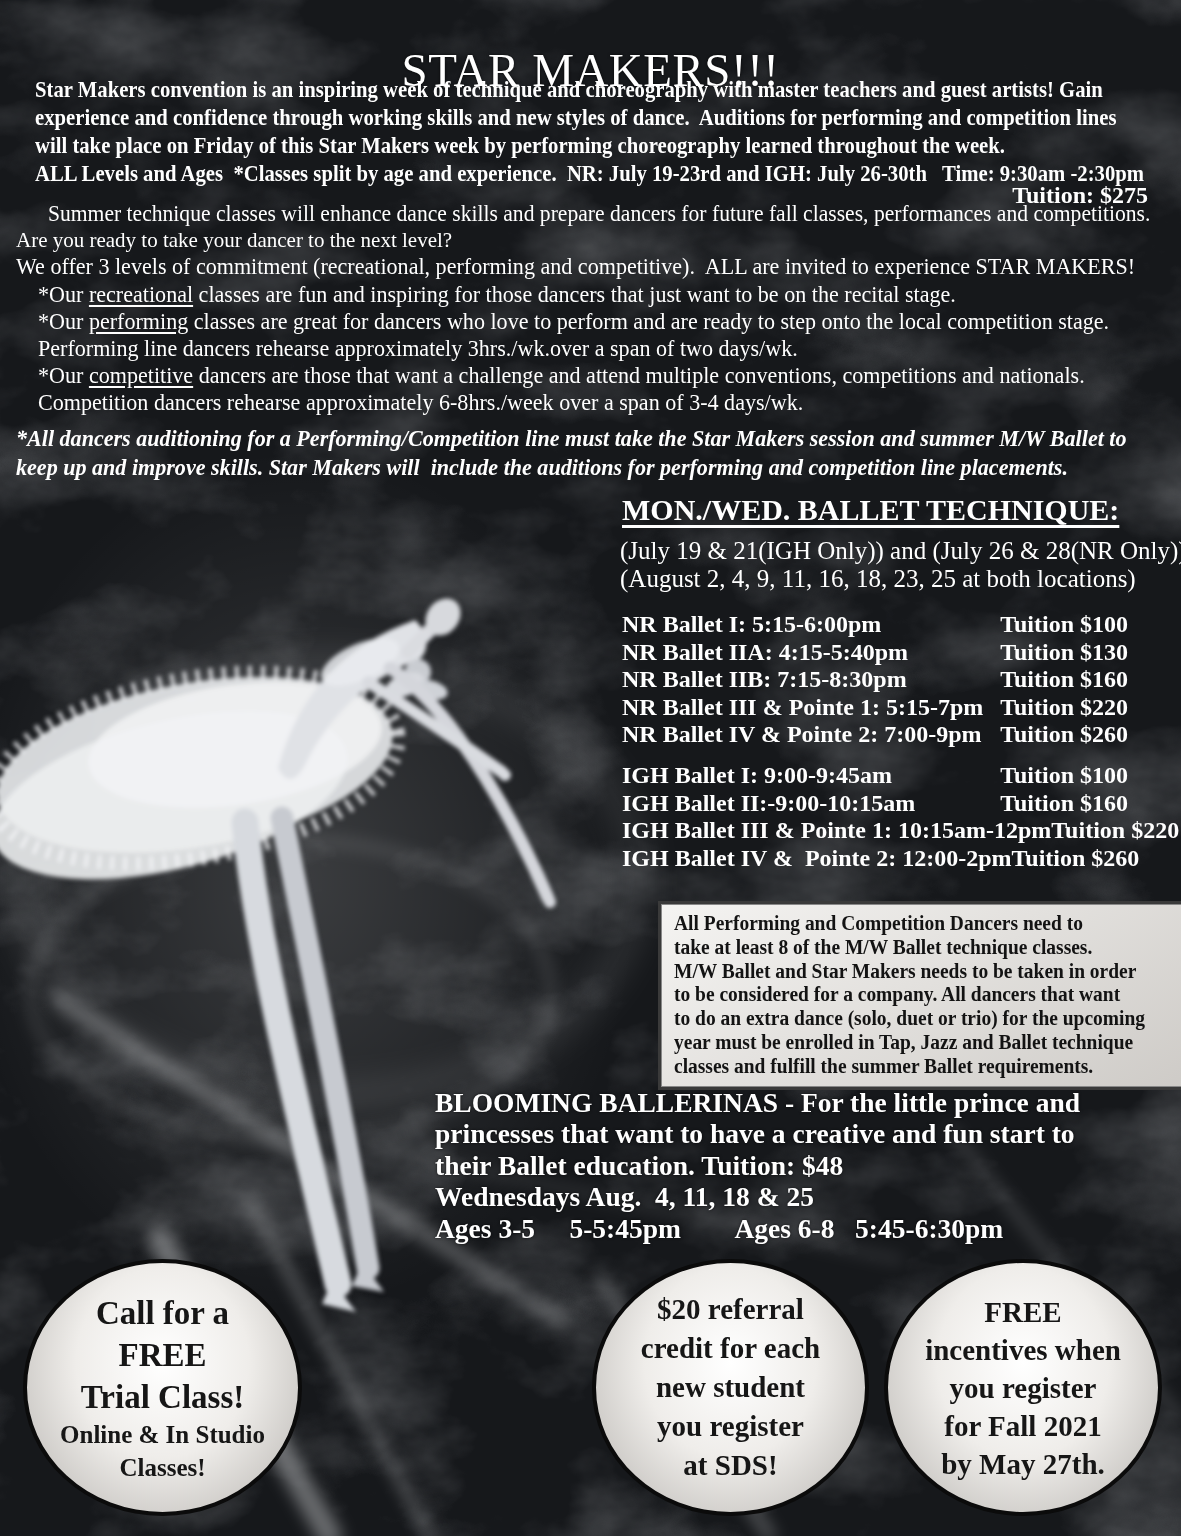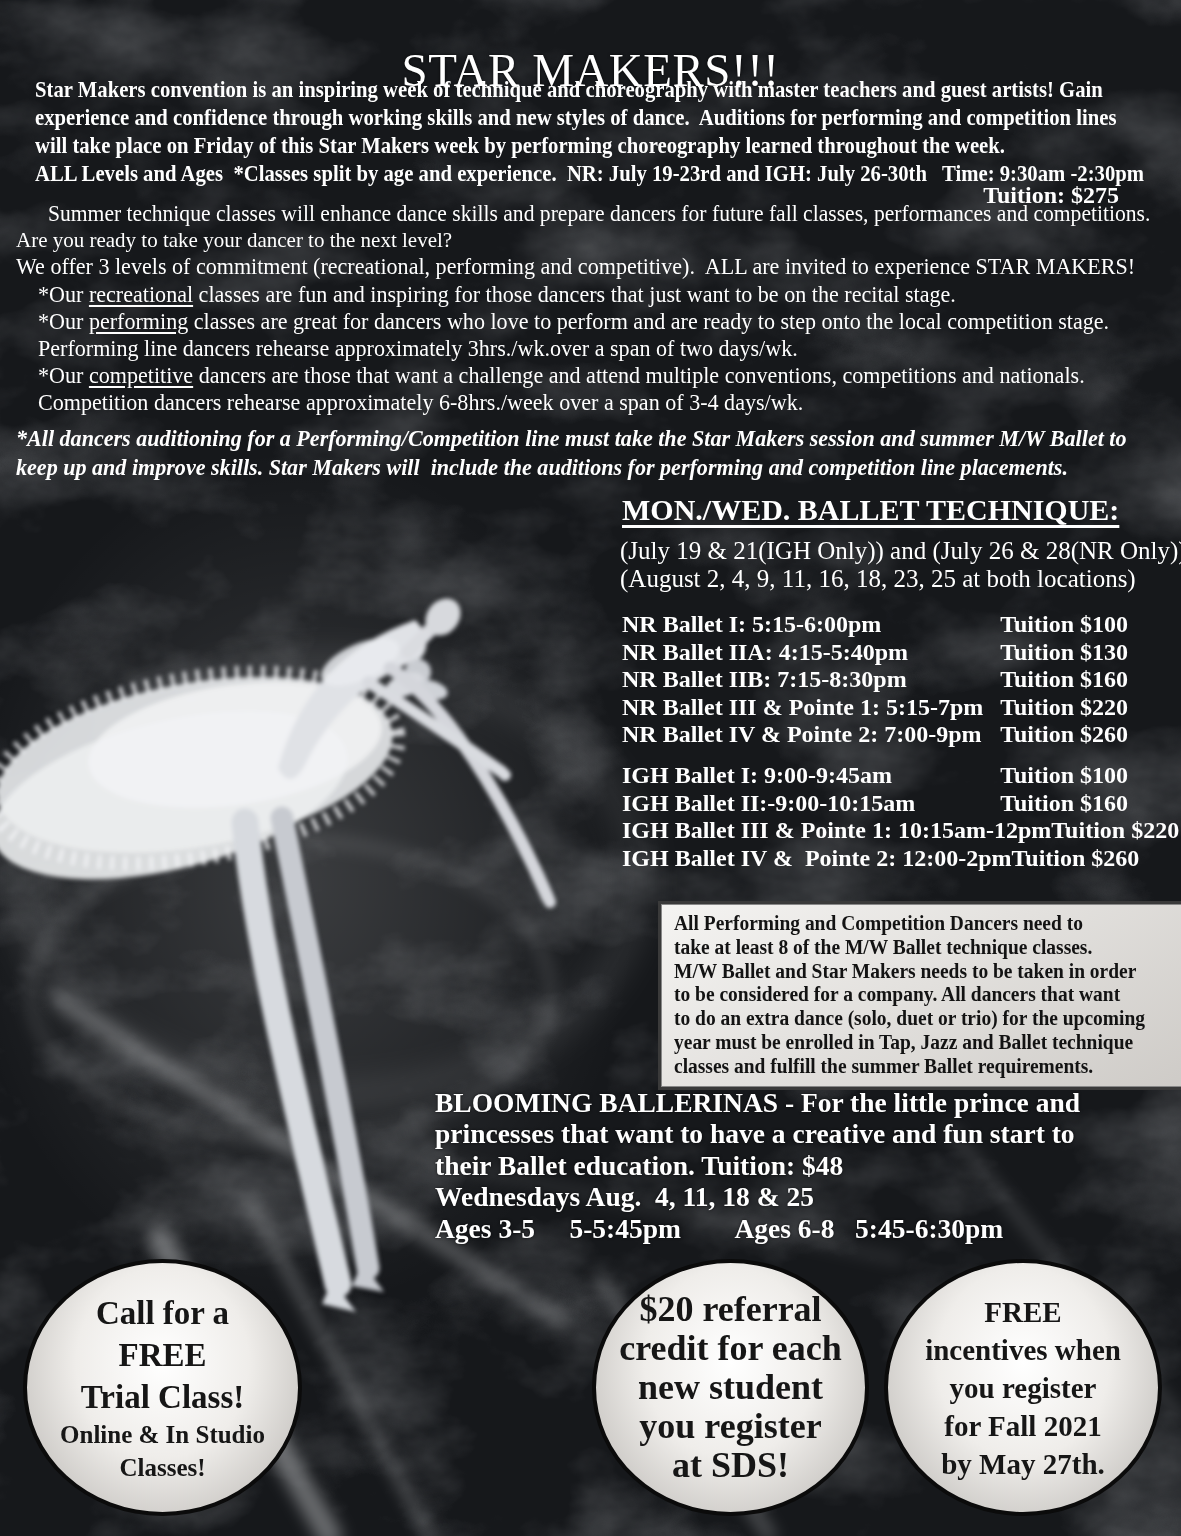--- a/index.html
+++ b/index.html
@@ -13,21 +13,21 @@
   .txt{position:absolute;z-index:2;}
   .ln{white-space:pre;}
   .cond{transform:scaleX(.92);transform-origin:0 0;}
   .cond96{transform:scaleX(.96);transform-origin:0 0;}
   .u{text-decoration:underline;text-underline-offset:3px;}
 
   .title{top:12px;left:0;width:100%;text-align:center;
     font-size:47px;font-weight:normal;letter-spacing:.5px;
     text-shadow:0 0 3px rgba(0,0,0,.8);}
   .intro{top:76px;left:35px;font-size:22.5px;font-weight:bold;line-height:28px;}
-  .tuition{top:182px;right:62px;font-size:24px;font-weight:bold;}
+  .tuition{top:182px;right:33px;font-size:24px;font-weight:bold;}
   .summer{top:201px;left:48px;font-size:22.5px;}
   .ready{top:228px;left:16px;font-size:21px;}
   .offer{top:254px;left:16px;font-size:23px;}
   .bullets{top:281px;left:38px;font-size:23px;line-height:27px;}
   .audition{top:424px;left:16px;font-size:24px;font-weight:bold;font-style:italic;line-height:29px;}
 
   .mw-heading{top:493px;left:622px;font-size:30px;font-weight:bold;
     text-decoration:underline;text-underline-offset:5px;}
   .mw-dates{top:537px;left:620px;font-size:25px;line-height:28px;}
   .sched{left:622px;width:506px;font-size:24px;font-weight:bold;line-height:27.6px;}
@@ -50,21 +50,21 @@
     background:radial-gradient(ellipse at 50% 40%,#ffffff 0%,#efedea 45%,#b5b2ae 100%);
     display:flex;flex-direction:column;justify-content:center;align-items:center;
     color:#161616;font-weight:bold;text-align:center;}
   .c1{left:23px;width:279px;}
   .c2{left:306px;width:281px;}
   .c3{left:592px;width:277px;}
   .c4{left:884px;width:278px;}
   .c1 .lg{font-size:33px;line-height:42px;white-space:pre;}
   .c1 .sm{font-size:25px;line-height:33px;white-space:pre;}
   .c2 .md{font-size:29px;line-height:38px;white-space:pre;}
-  .c3 .md{font-size:36px;line-height:39px;white-space:pre;}
+  .c3 .md{font-size:29px;line-height:39px;white-space:pre;}
   .c4 .md{font-size:29px;line-height:38px;white-space:pre;}
 </style>
 </head>
 <body>
 
 <div class="page">
 
   <svg class="bg" width="1181" height="1536" viewBox="0 0 1181 1536" aria-hidden="true">
     <defs>
       <filter id="fSmoke" x="-5%" y="-5%" width="110%" height="110%">

